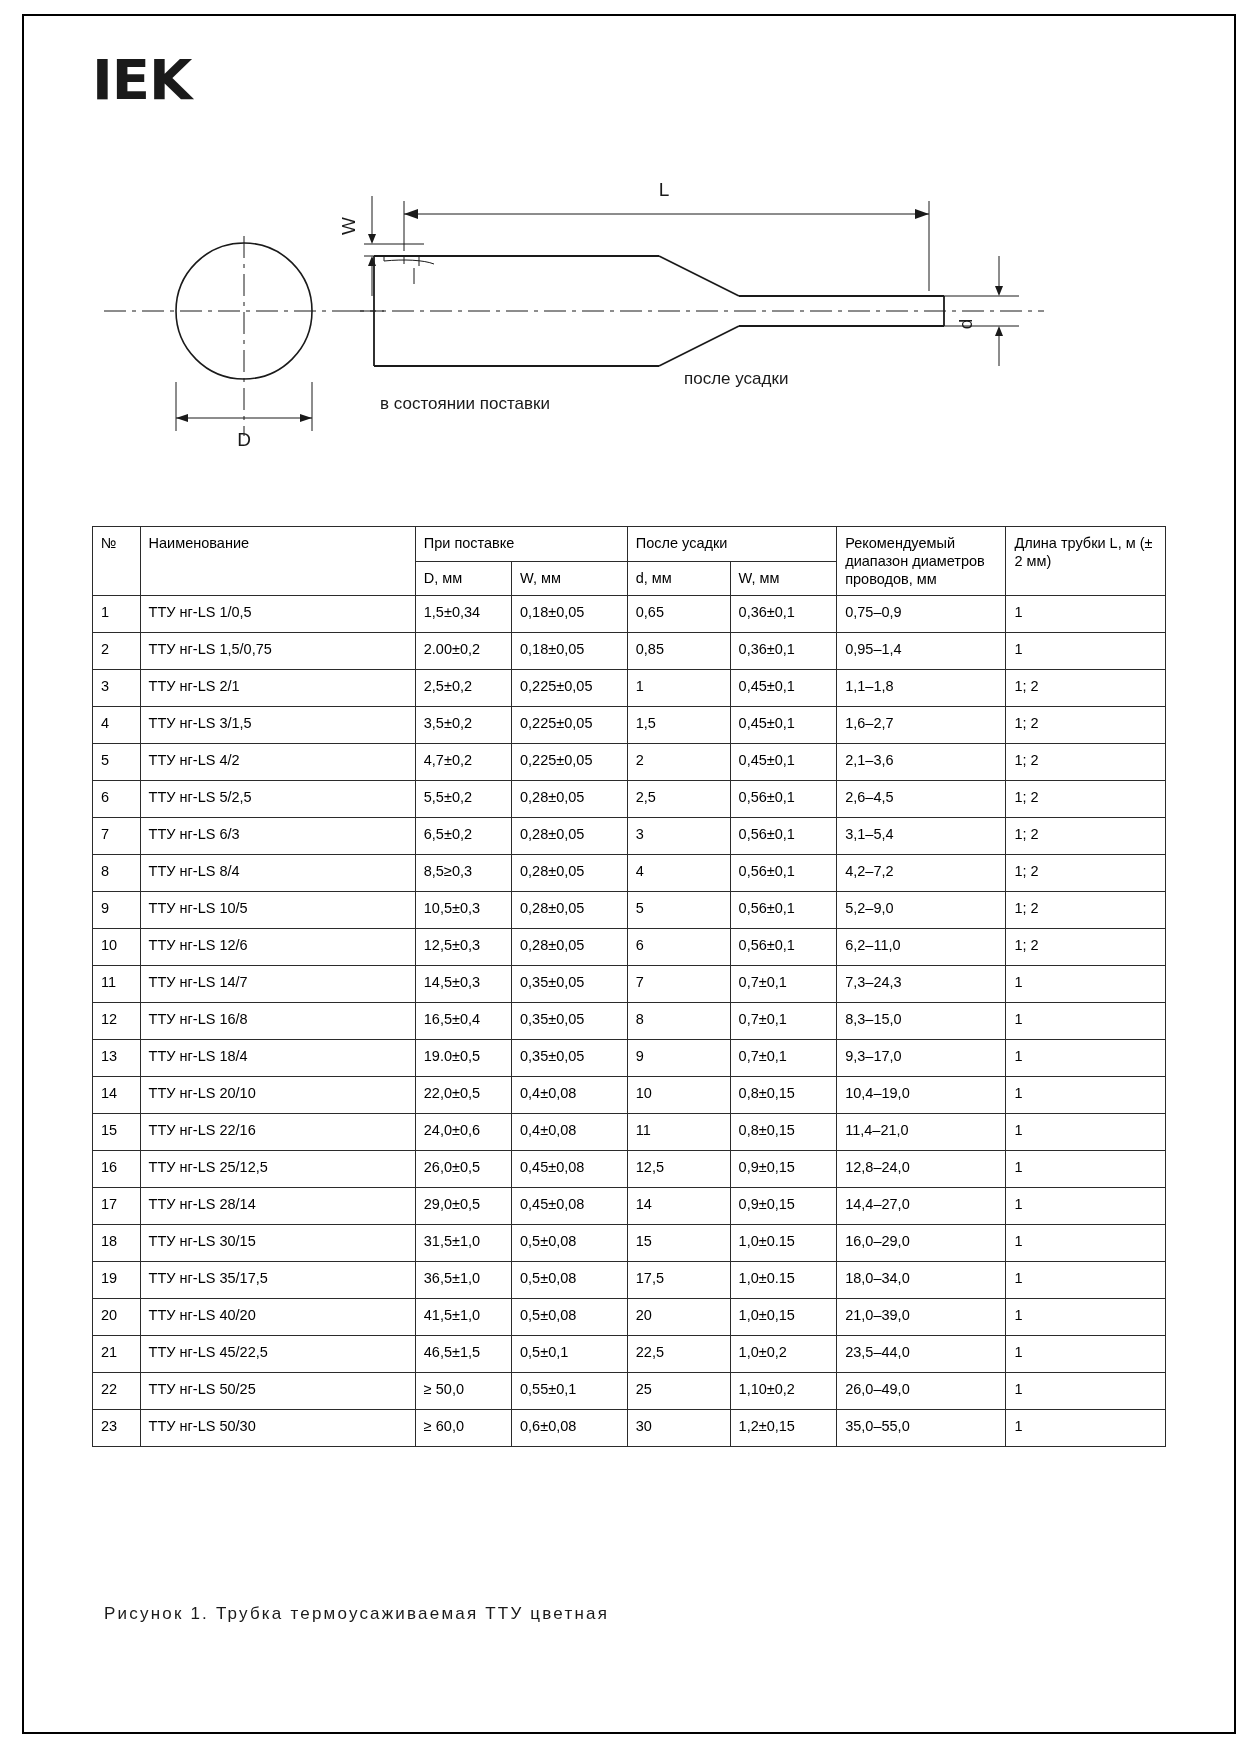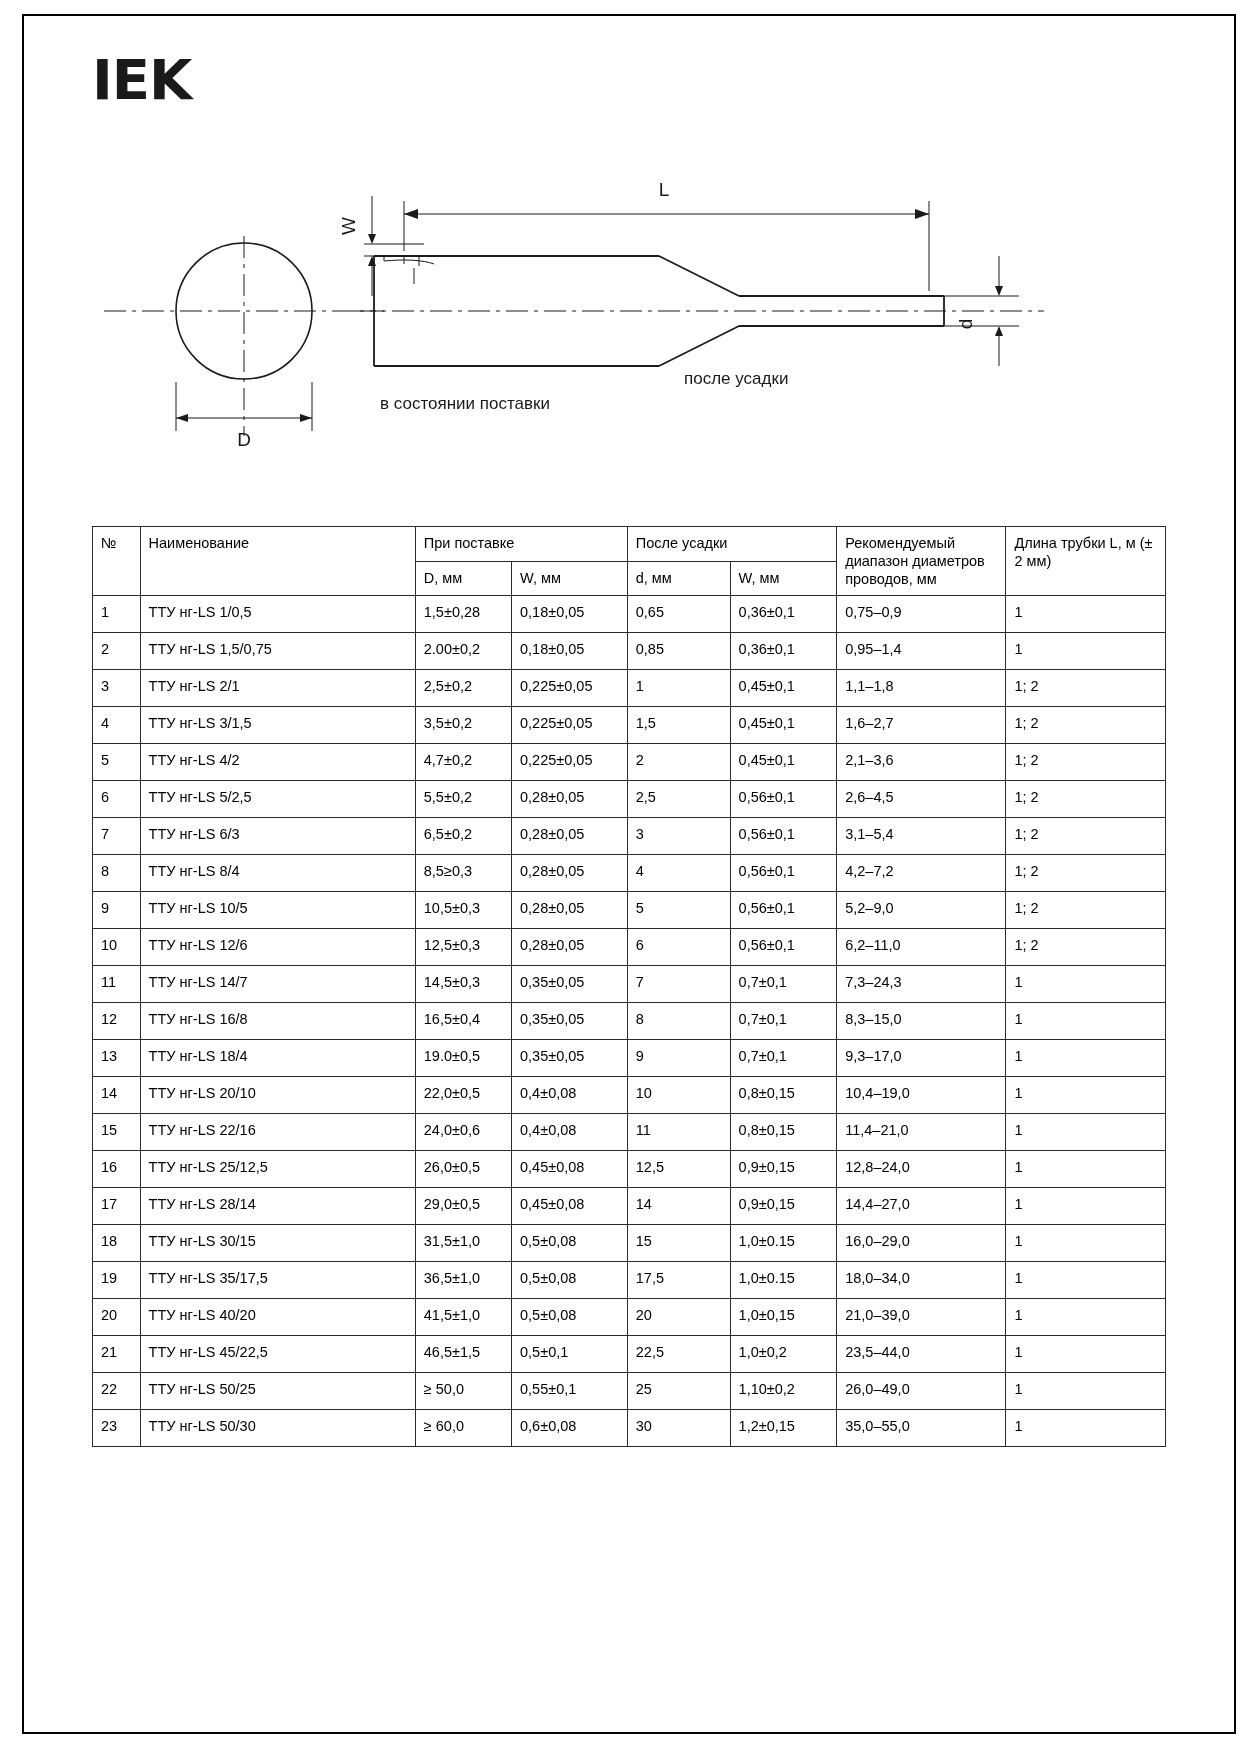--- a/index.html
+++ b/index.html
@@ -193,21 +193,21 @@
             <th class="c-d">D, мм</th>
             <th class="c-w">W, мм</th>
             <th class="c-dd">d, мм</th>
             <th class="c-ww">W, мм</th>
           </tr>
         </thead>
         <tbody id="spec-body">
             <tr>
               <td class="c-num">1</td>
               <td class="c-name">ТТУ нг-LS 1/0,5</td>
-              <td class="c-d">1,5±0,28</td>
+              <td class="c-d">1,5±0,34</td>
               <td class="c-w">0,18±0,05</td>
               <td class="c-dd">0,65</td>
               <td class="c-ww">0,36±0,1</td>
               <td class="c-range">0,75–0,9</td>
               <td class="c-len">1</td>
             </tr>
             <tr>
               <td class="c-num">2</td>
               <td class="c-name">ТТУ нг-LS 1,5/0,75</td>
               <td class="c-d">2.00±0,2</td>
@@ -424,15 +424,16 @@
               <td class="c-w">0,6±0,08</td>
               <td class="c-dd">30</td>
               <td class="c-ww">1,2±0,15</td>
               <td class="c-range">35,0–55,0</td>
               <td class="c-len">1</td>
             </tr>
           </tbody>
       </table>
     </div>
 
+    <div class="caption">Рисунок 1. Трубка термоусаживаемая ТТУ цветная</div>
 
   </div>
 </div>
 
 </body></html>

